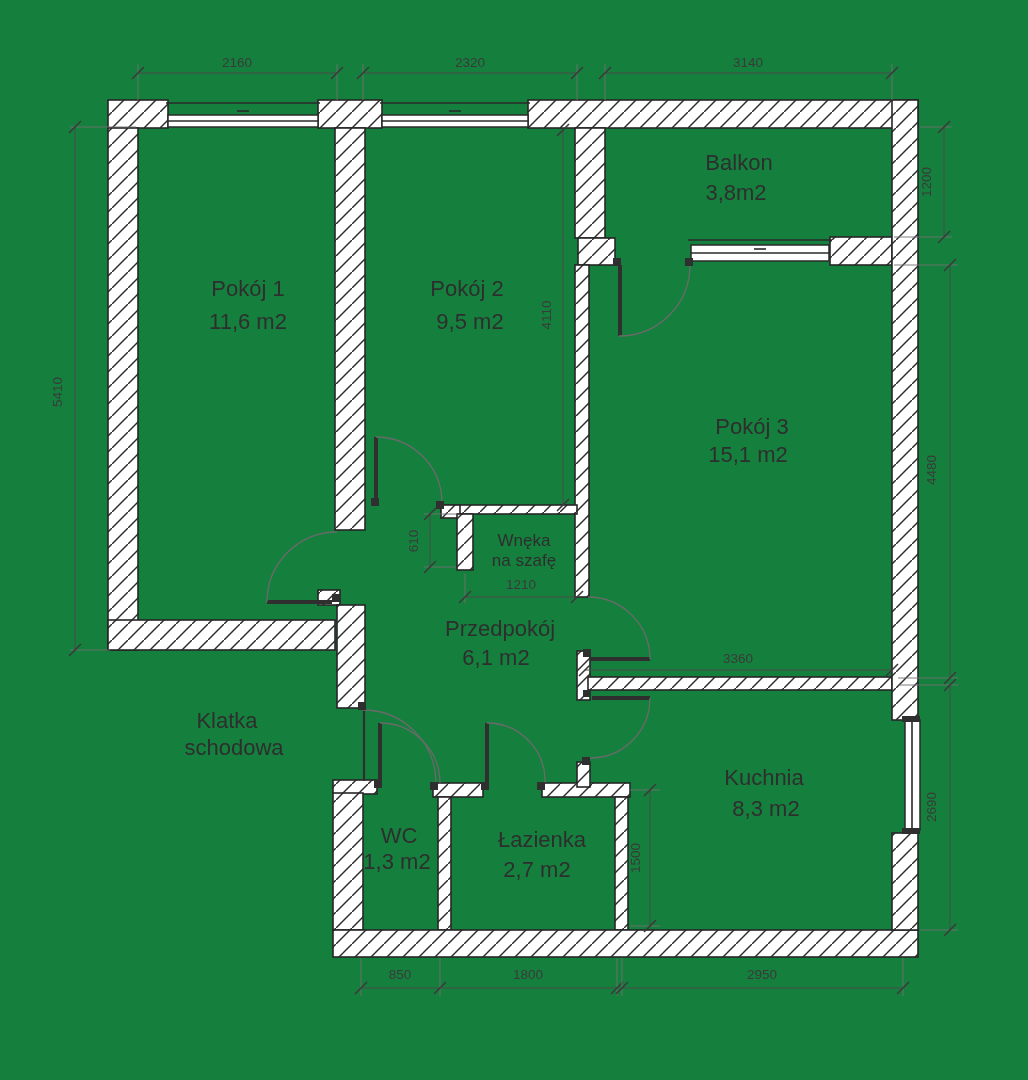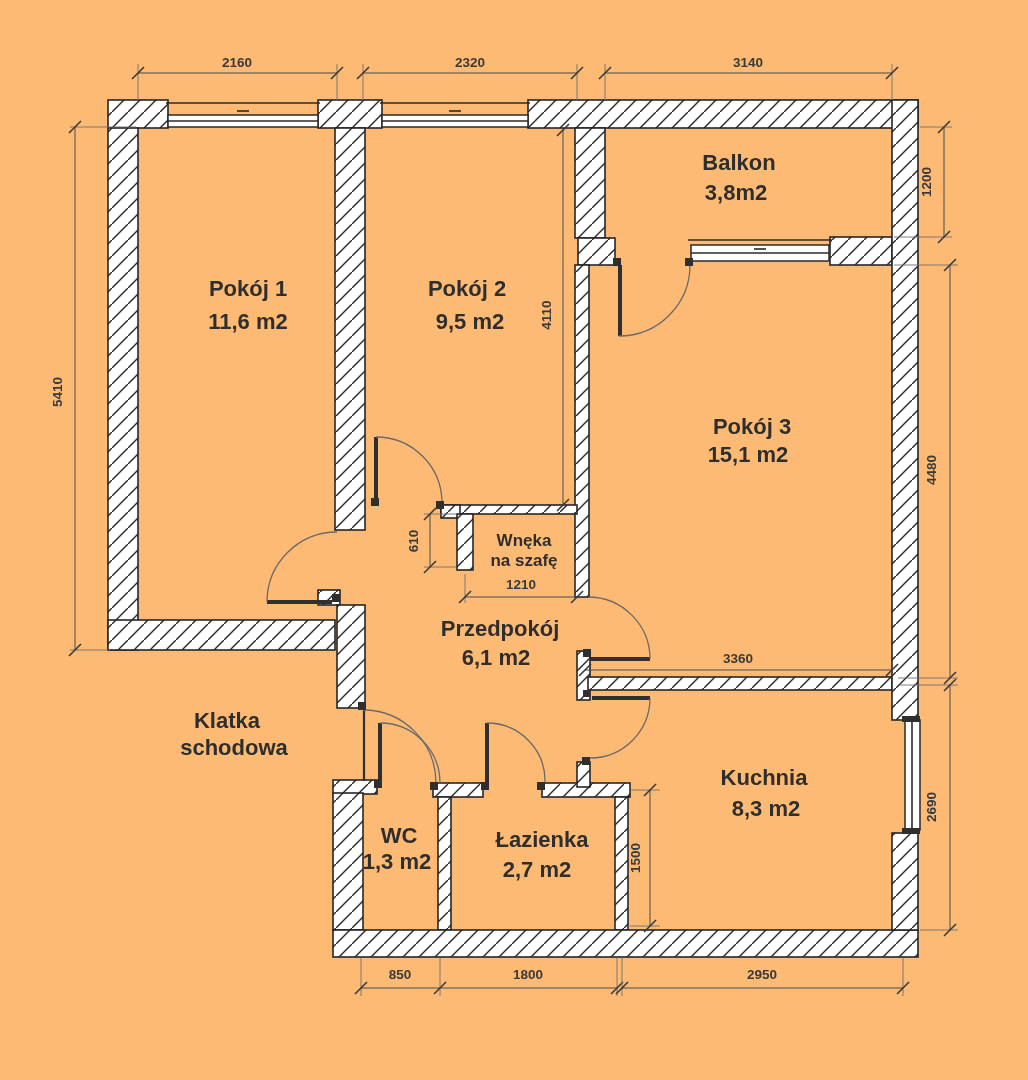--- a/index.html
+++ b/index.html
@@ -1,17 +1,17 @@
 <!DOCTYPE html>
 <html><head>
 <meta charset="utf-8">
 <style>
   html,body{margin:0;padding:0;background:#ffffff;}
-  .stage{width:1028px;height:1080px;position:relative;background:#fdba74;
-         font-family:"Liberation Sans", sans-serif;font-weight:bold;}
+  .stage{width:1028px;height:1080px;position:relative;background:#15803d;
+         font-family:"Liberation Sans", sans-serif;}
   svg text{font-family:"Liberation Sans", sans-serif; fill:#2e2e2e;}
   text.room{font-size:22px;}
   text.small-room{font-size:17px;}
   text.dim{font-size:13.5px; fill:#3a3a3a;}
   .wall{fill:url(#hatch); stroke:#262626; stroke-width:1.6;}
   .leaf{stroke:#2f2f2f; stroke-width:4; fill:none;}
   .leaf-thin{stroke:#2f2f2f; stroke-width:2.2; fill:none;}
   .arc{stroke:#6a6a6a; stroke-width:1.3; fill:none;}
   .dimline{stroke:#4a4a4a; stroke-width:1; fill:none;}
   .tick{stroke:#3a3a3a; stroke-width:1.6;}

